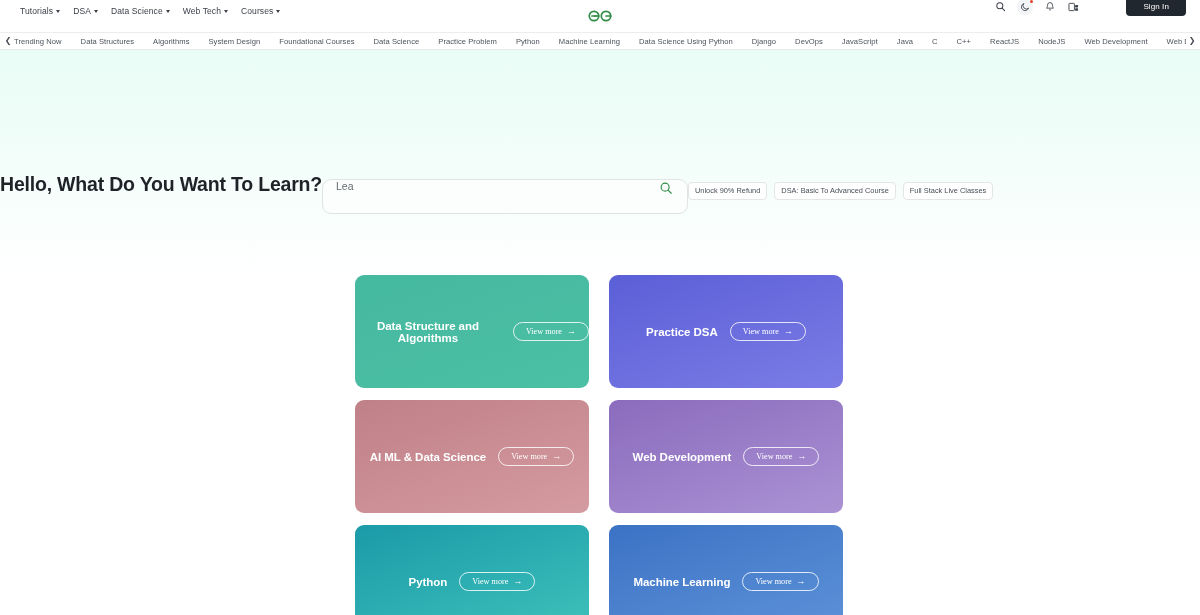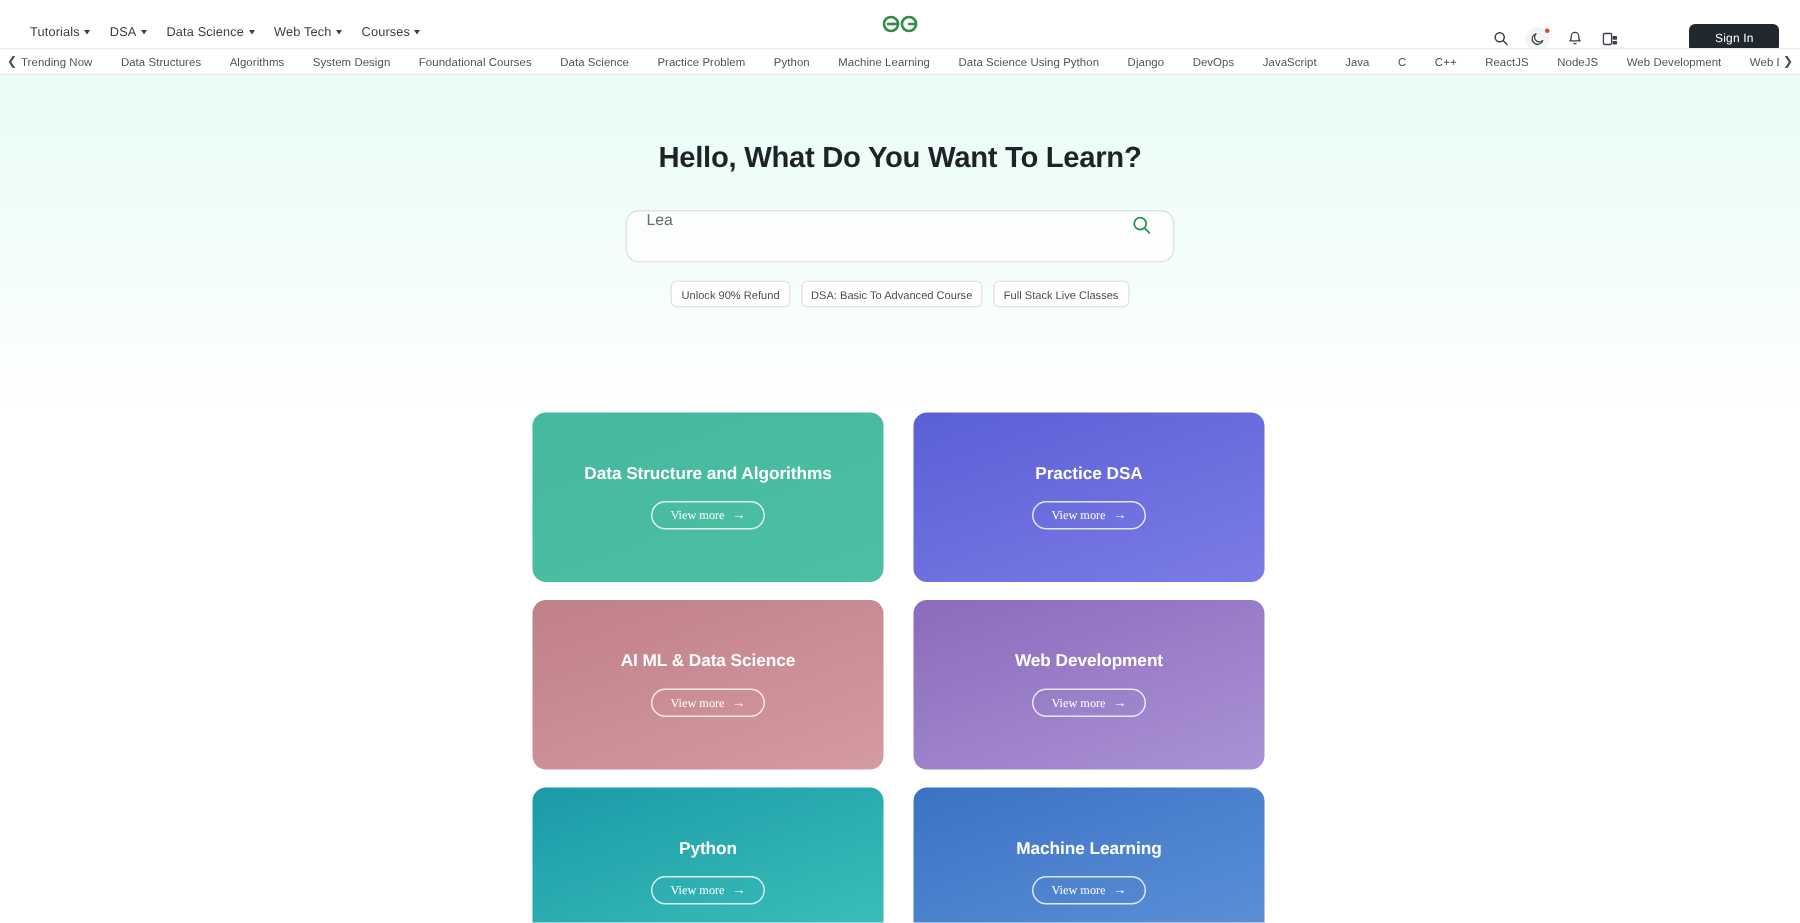--- a/index.html
+++ b/index.html
@@ -16,21 +16,21 @@
     color: #25282b;
     -webkit-font-smoothing: antialiased;
   }
 
   
   .topbar {
     position: relative;
     height: 23px;
     background: #ffffff;
     display: flex;
-    align-items: flex-start;
+    align-items: flex-end;
     padding: 16px 10px;
   }
 
   .primary-nav {
     display: flex;
     align-items: center;
     gap: 13px;
     margin-left: 10px;
   }
 
@@ -147,21 +147,21 @@
     letter-spacing: .05px;
     white-space: nowrap;
     flex: 0 0 auto;
   }
 
   
   .hero {
     height: 225px;
     background: linear-gradient(180deg, #e9fcf5 0%, #effdf8 35%, #f7fefc 68%, #ffffff 100%);
     display: flex;
-    flex-direction: column;
+    flex-direction: row;
     align-items: center;
     padding-top: 44px;
   }
 
   .hero-title {
     font-size: 19.5px;
     font-weight: bold;
     color: #1f2328;
     letter-spacing: -.2px;
   }
@@ -230,21 +230,21 @@
   .card-grid {
     display: grid;
     grid-template-columns: 234px 234px;
     gap: 12px 20px;
   }
 
   .card {
     height: 113px;
     border-radius: 9px;
     display: flex;
-    flex-direction: column;
+    flex-direction: row;
     align-items: center;
     justify-content: center;
     gap: 12px;
     cursor: pointer;
     position: relative;
     overflow: hidden;
   }
 
   .card-title {
     font-size: 11.5px;

